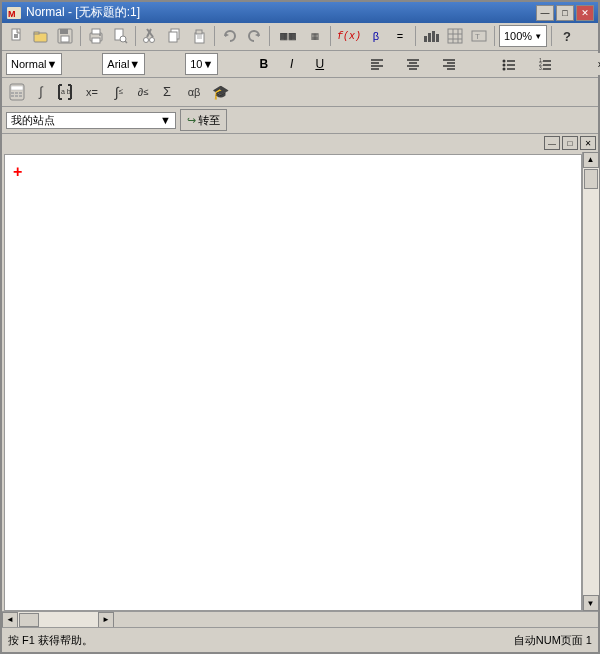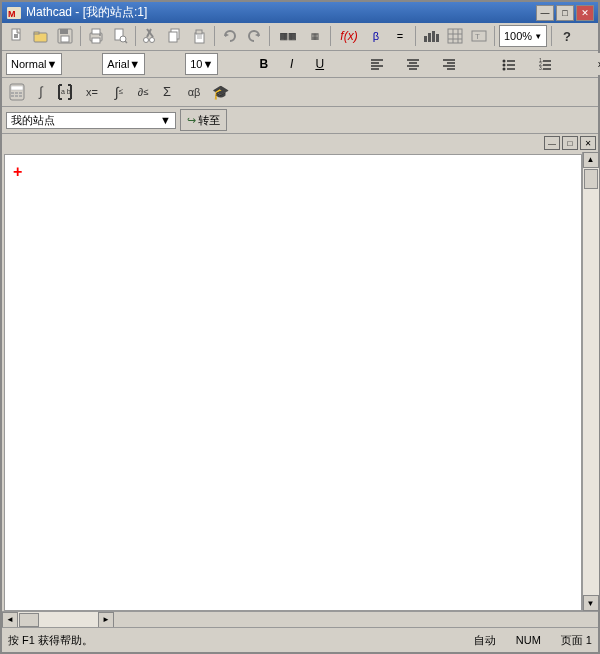--- a/index.html
+++ b/index.html
@@ -322,21 +322,20 @@
       padding: 12px 6px;
       border-top: 1px solid #999;
       font-size: 11px;
     }
     #status-left {
       display: flex;
       align-items: center;
     }
     #status-right {
       display: flex;
-      gap: 20px;
       align-items: center;
     }
 
     
     #window {
       width: 600px;
       height: 654px;
       border: 2px solid #888;
       display: flex;
       flex-direction: column;
@@ -370,21 +369,21 @@
 <div id="window">
 
   <div id="title-bar">
     <div id="title-bar-left">
       <div id="title-icon">
         <svg width="16" height="16" viewBox="0 0 16 16">
           <rect x="1" y="2" width="14" height="12" fill="#e8e0c8" rx="1"></rect>
           <text x="2" y="12" font-size="9" fill="#c00" font-weight="bold">M</text>
         </svg>
       </div>
-      <span id="title-text">Mathcad - [我的站点:1]</span>
+      <span id="title-text">Normal - [无标题的:1]</span>
     </div>
     <div id="title-controls">
       <div class="title-btn">—</div>
       <div class="title-btn">□</div>
       <div class="title-btn close-btn">✕</div>
     </div>
   </div>
 
 
   <div id="toolbar1">
@@ -459,21 +458,21 @@
     <div class="toolbar-btn">
       <svg width="16" height="16" viewBox="0 0 16 16">
           <path d="M 13 8 A 5 5 0 1 0 8 13" fill="none" stroke="#888" stroke-width="2"></path>
           <polygon points="13,5 13,9 9,7" fill="#888"></polygon>
         </svg>
     </div>
     <div class="toolbar-separator"></div>
     <div class="toolbar-btn" style="width:28px; font-size:9px; font-weight:bold; color:#444;">▦▦</div>
     <div class="toolbar-btn" style="font-size:9px; color:#444;">▦</div>
     <div class="toolbar-separator"></div>
-    <div class="toolbar-btn" style="font-size:12px; color:#333; width:28px;">
+    <div class="toolbar-btn" style="font-size:10px; color:#333; width:28px;font-family:Liberation Mono, monospace;">
       <span style="font-style:italic; color:#c00;">f(x)</span>
     </div>
     <div class="toolbar-btn" style="font-size:11px; color:#00a;">β</div>
     <div class="toolbar-btn" style="font-size:11px;">=</div>
     <div class="toolbar-separator"></div>
     <div class="toolbar-btn">
       <svg width="16" height="16" viewBox="0 0 16 16">
           <rect x="1" y="8" width="3" height="6" fill="#555"></rect>
           <rect x="5" y="5" width="3" height="9" fill="#555"></rect>
           <rect x="9" y="3" width="3" height="11" fill="#555"></rect>

